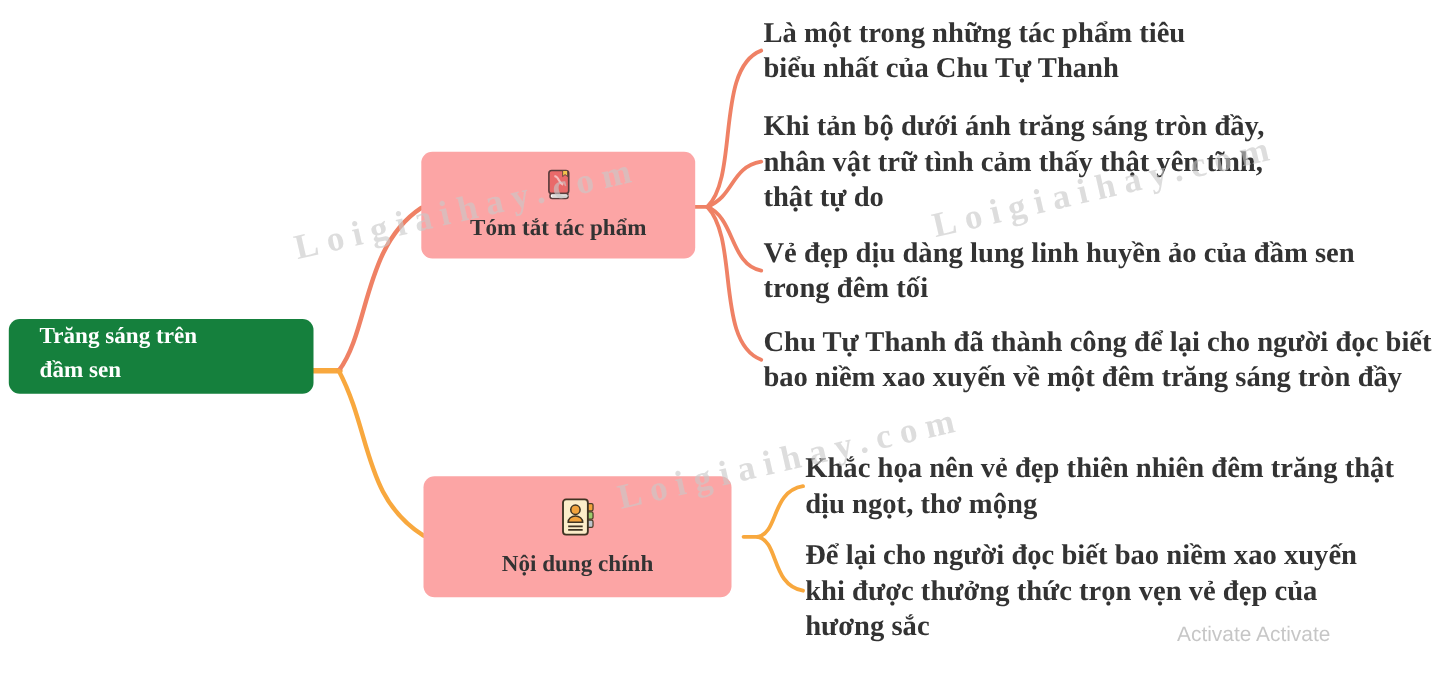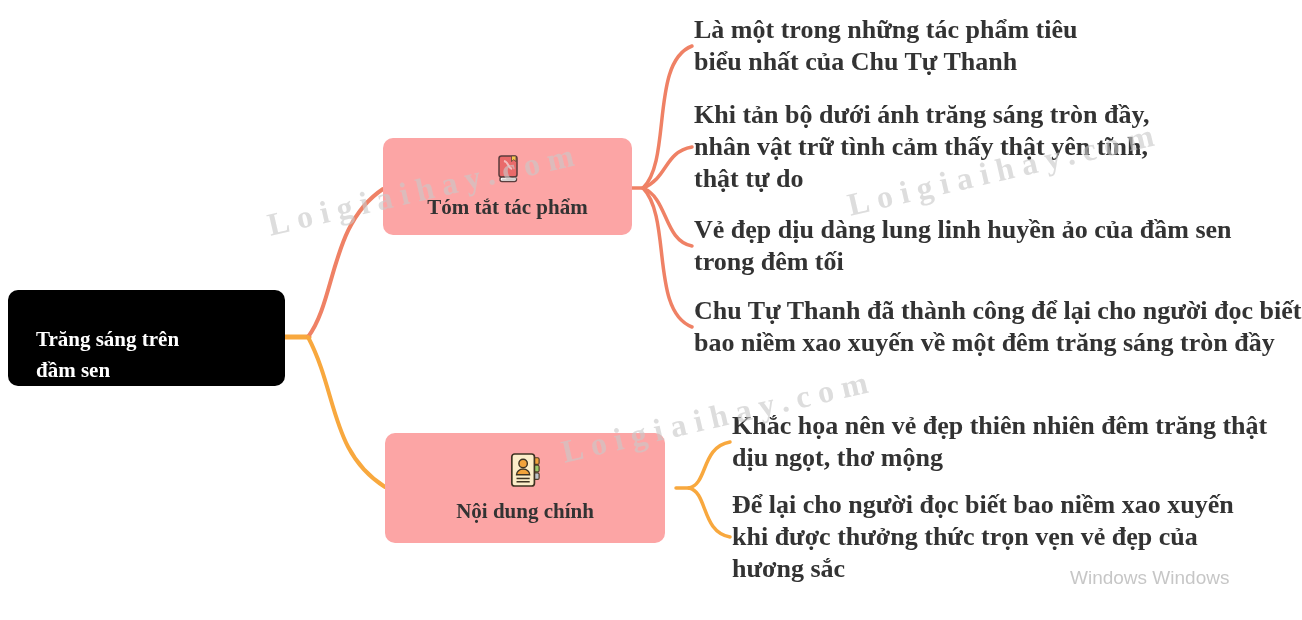--- a/index.html
+++ b/index.html
@@ -3,23 +3,23 @@
 <meta charset="utf-8">
 <style>
   html,body{margin:0;padding:0;background:#fff;}
   .canvas{
     position:relative;width:1302px;height:620px;background:#ffffff;
     overflow:hidden;font-family:"Liberation Serif","DejaVu Serif",serif;
   }
   .connectors{position:absolute;left:0;top:0;z-index:1;}
   
   .root-node{
-    position:absolute;left:8px;top:290px;width:277px;height:96px;
-    background:#000000;border-radius:10px;z-index:2;
-    display:flex;align-items:flex-end;box-sizing:border-box;padding-left:28px;
+    position:absolute;left:8px;top:290px;width:277px;height:68px;
+    background:#15803d;border-radius:10px;z-index:2;
+    display:flex;align-items:flex-start;box-sizing:border-box;padding-left:28px;
   }
   .root-node .label{
     color:#ffffff;font-weight:700;font-size:21px;line-height:31px;white-space:pre-line;
   }
   
   .branch-node{
     position:absolute;background:#fca5a5;border-radius:10px;z-index:2;
     display:flex;flex-direction:column;align-items:center;justify-content:center;
     box-sizing:border-box;gap:7px;
   }
@@ -130,15 +130,15 @@
   <div class="leaf b2-i2">Để lại cho người đọc biết bao niềm xao xuyến
 khi được thưởng thức trọn vẹn vẻ đẹp của
 hương sắc</div>
 
   <div class="wm wm1">Loigiaihay.com</div>
   <div class="wm wm2">Loigiaihay.com</div>
   <div class="wm wm3">Loigiaihay.com</div>
   <div class="wm wm4">Loigiaihay.com</div>
   <div class="wm wm5">Loigiaihay.com</div>
 
-  <div class="activate">Windows Windows</div>
+  <div class="activate">Activate Activate</div>
 
 </div>
 
 </body></html>

